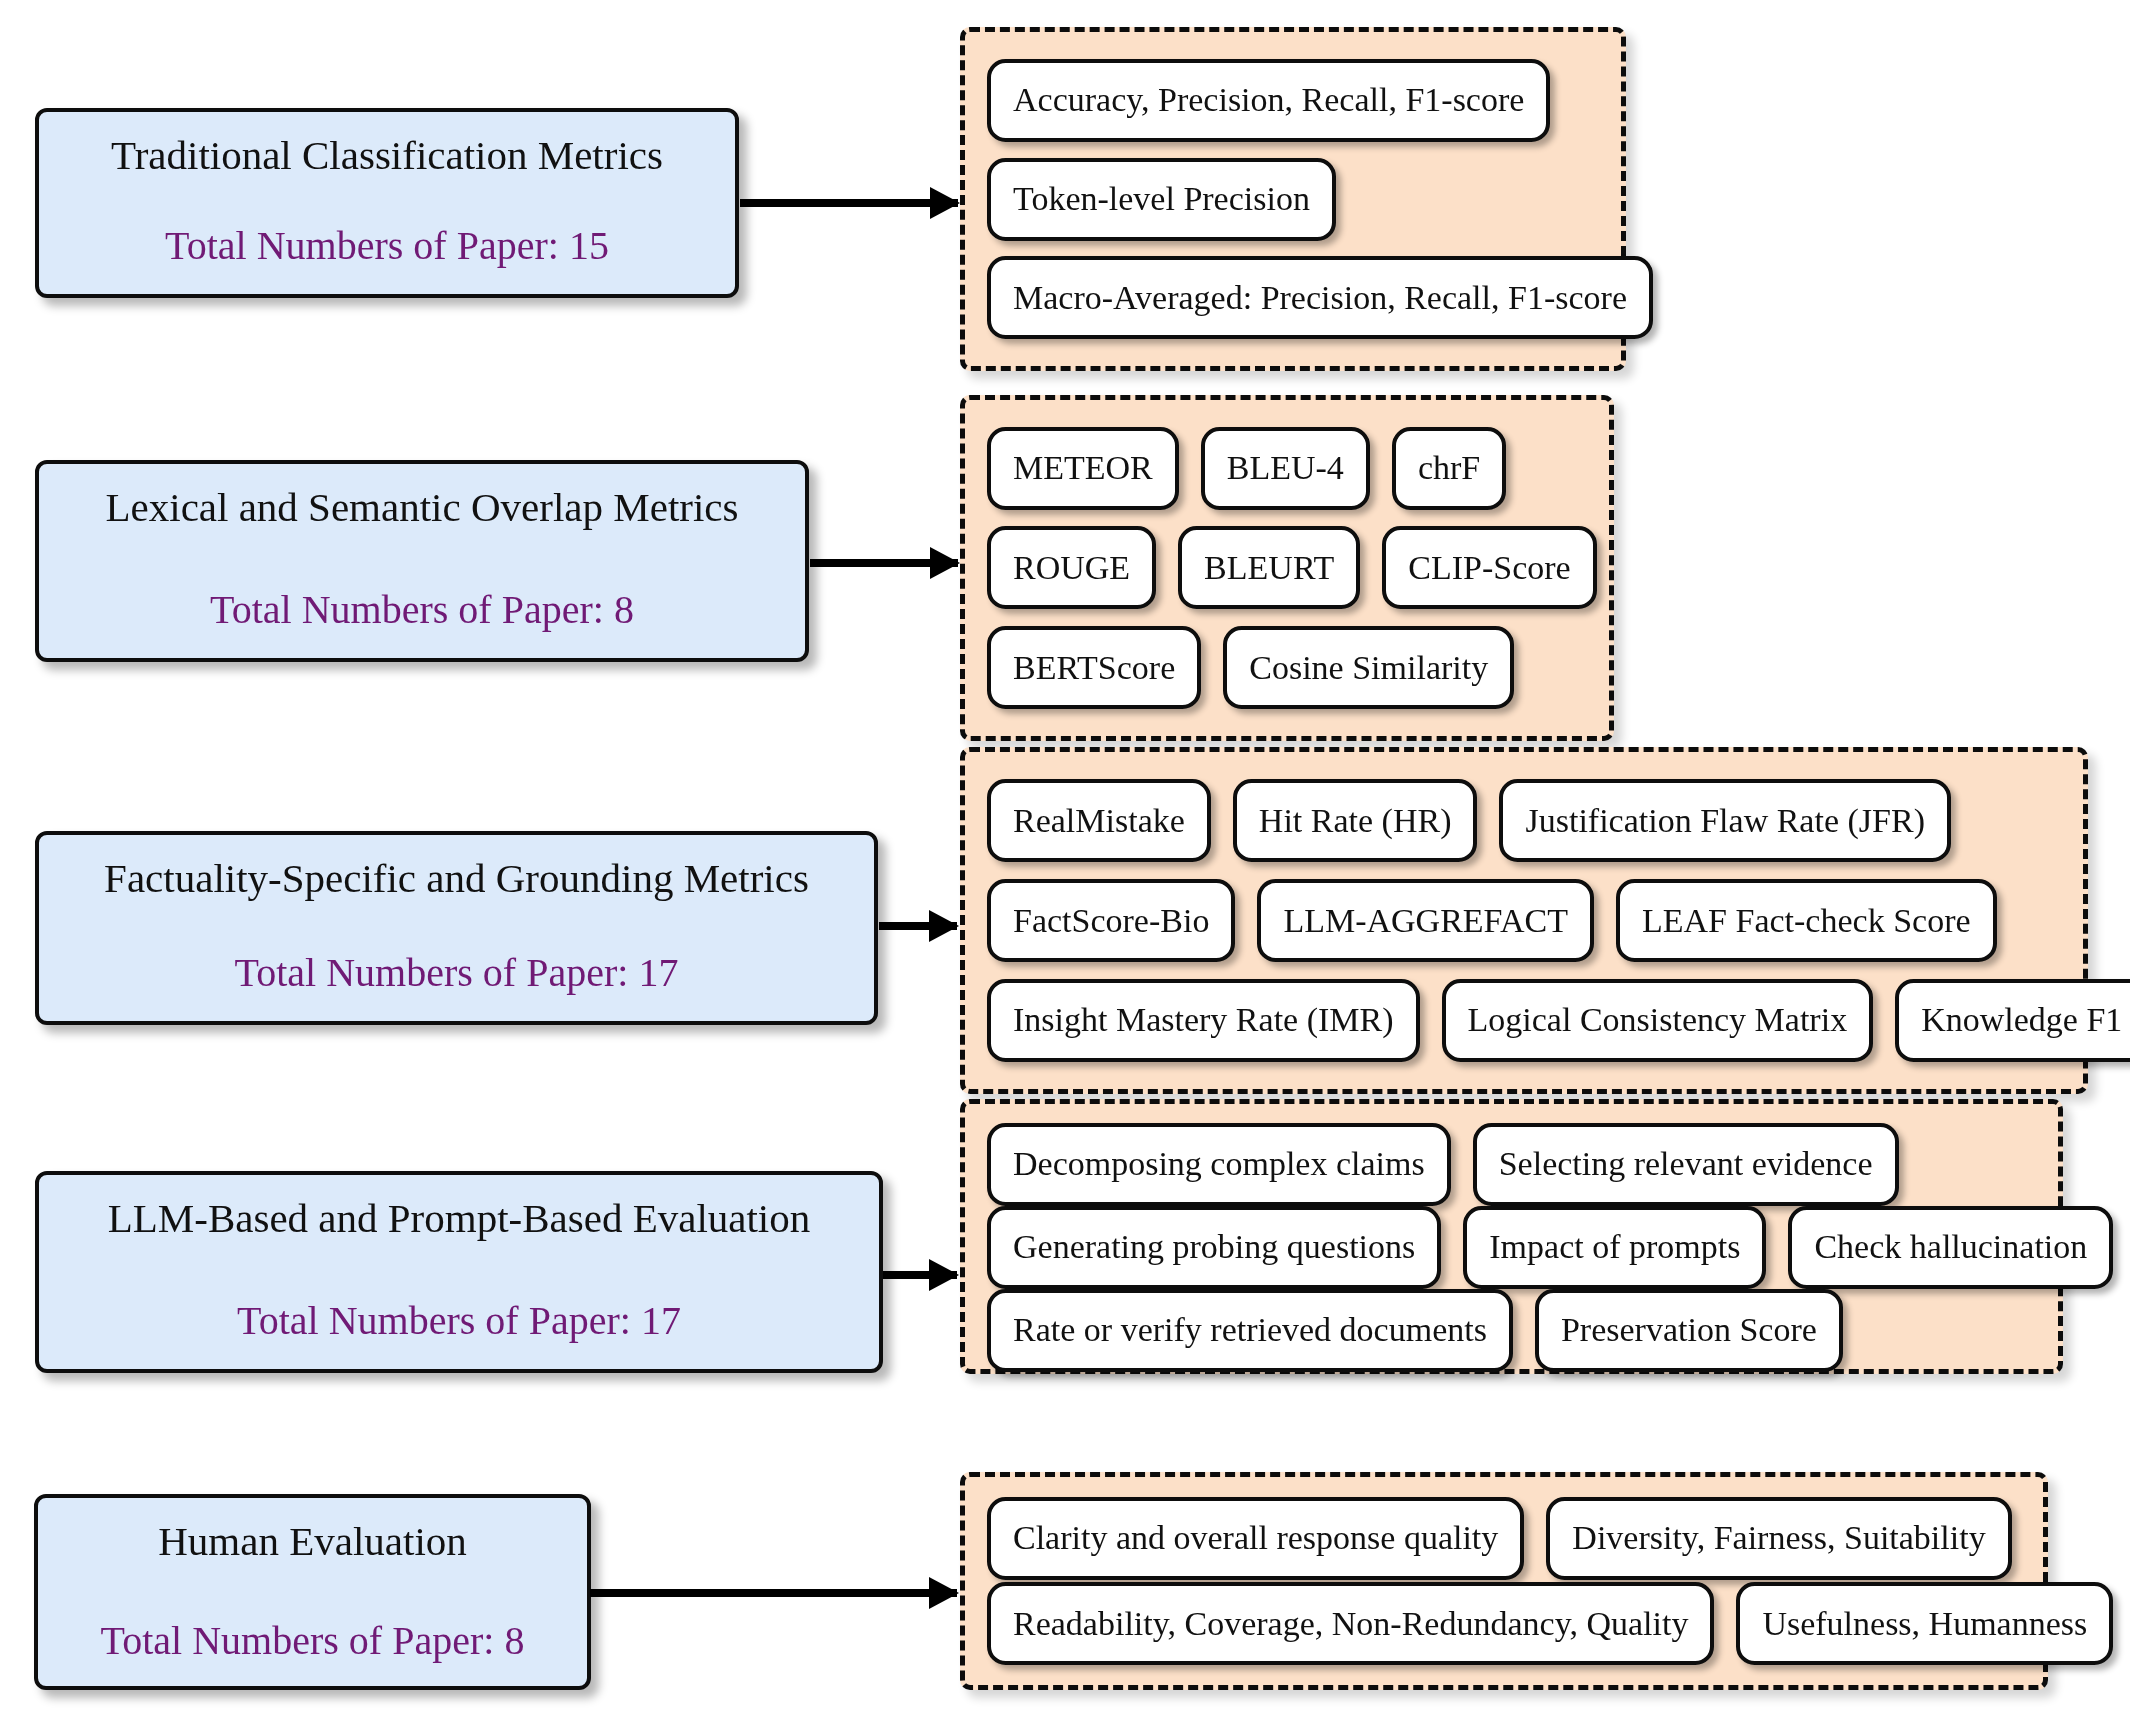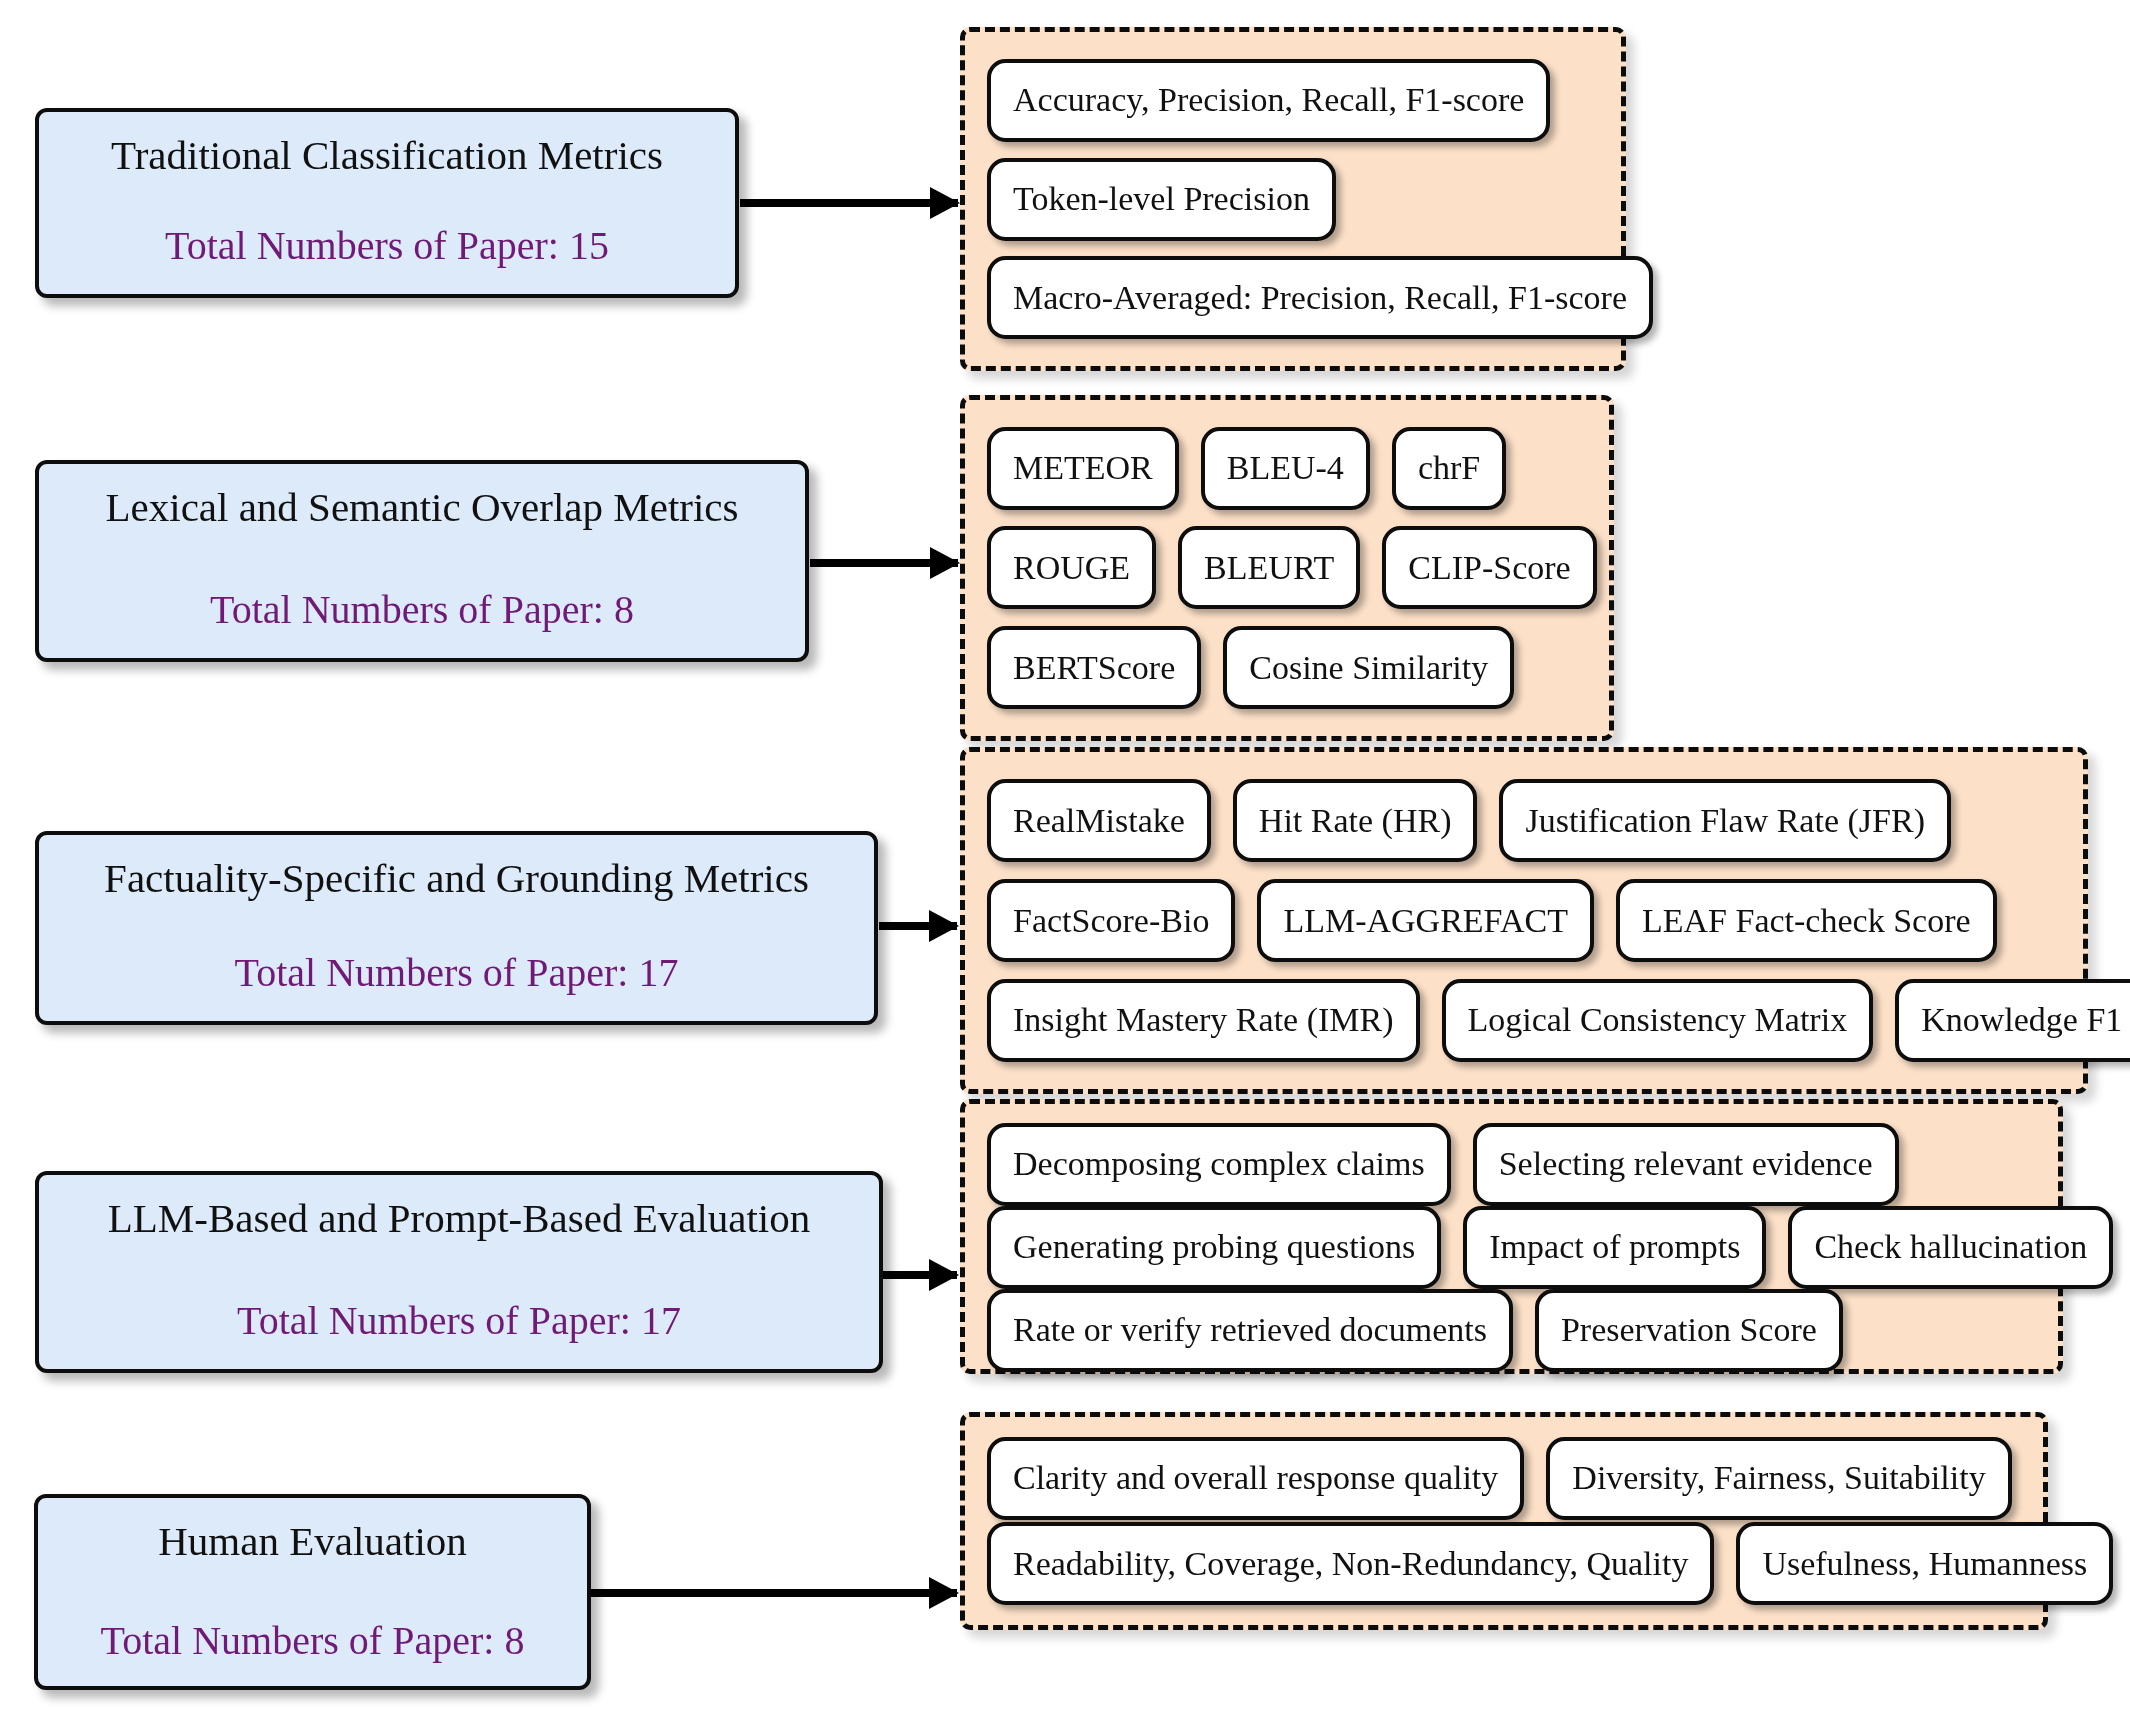--- a/index.html
+++ b/index.html
@@ -187,21 +187,21 @@
       <div class="chip">Rate or verify retrieved documents</div>
       <div class="chip">Preservation Score</div>
     </div>
   </div>
 
   <div class="cat-box" style="left:34px; top:1494px; width:557px; height:196px; padding:22px 3.4px 22px 3.4px;">
     <div class="cat-title">Human Evaluation</div>
     <div class="cat-total">Total Numbers of Paper: 8</div>
   </div>
   <div class="arrow" style="left:590px; top:1589px; width:367px;"></div>
-  <div class="panel" style="left:960px; top:1412px; width:1088px; height:218px;">
+  <div class="panel" style="left:960px; top:1472px; width:1088px; height:218px;">
     <div class="panel-row">
       <div class="chip">Clarity and overall response quality</div>
       <div class="chip">Diversity, Fairness, Suitability</div>
     </div>
     <div class="panel-row">
       <div class="chip">Readability, Coverage, Non-Redundancy, Quality</div>
       <div class="chip">Usefulness, Humanness</div>
     </div>
   </div>
 

